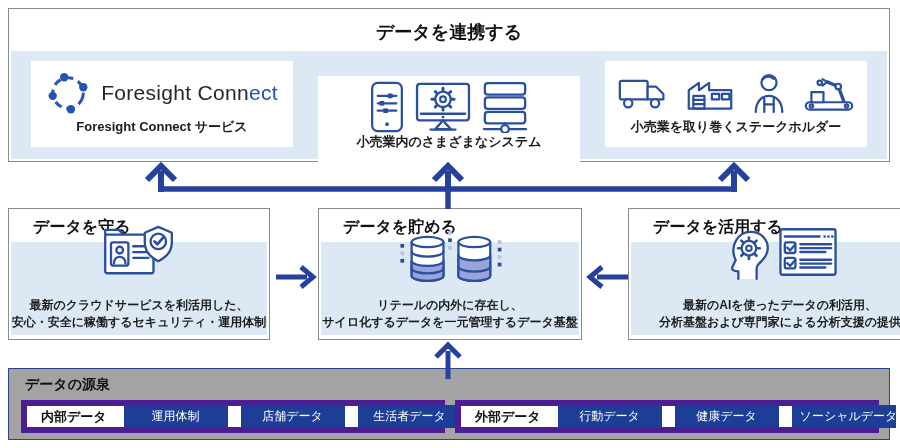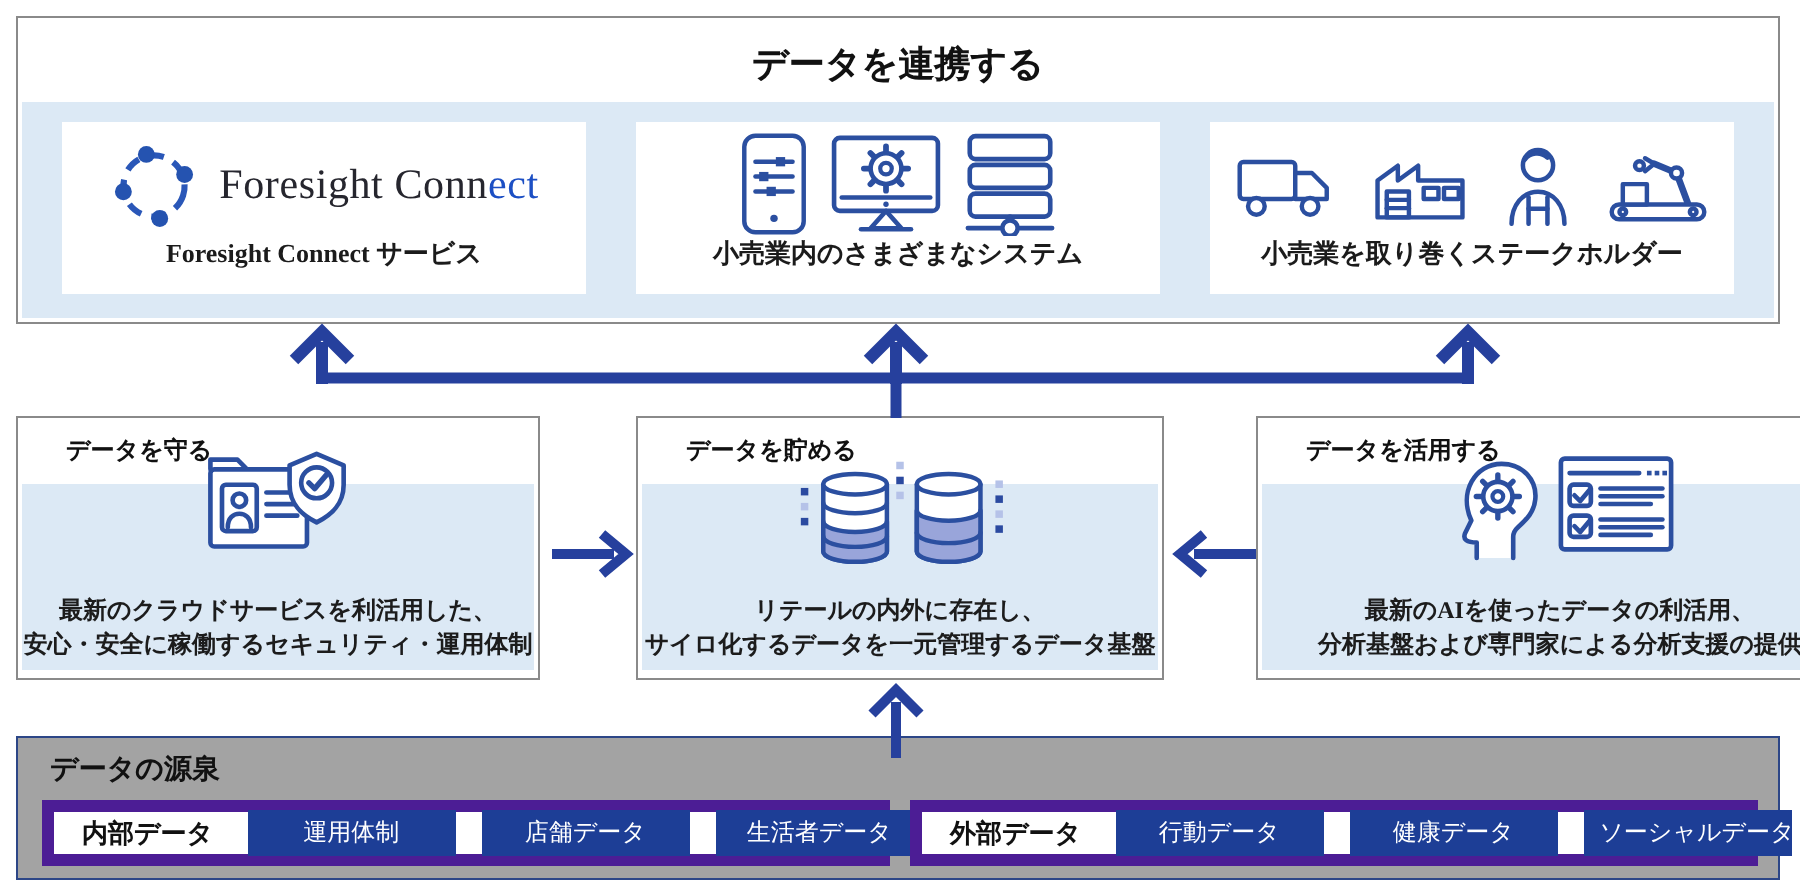--- a/index.html
+++ b/index.html
@@ -1,37 +1,37 @@
 <!DOCTYPE html>
 <html><head>
 <meta charset="utf-8">
 <style>
   html,body{margin:0;padding:0;background:#fff;}
   #canvas{
     position:relative;width:900px;height:448px;background:#fff;overflow:hidden;
-    font-family:Liberation Serif, serif;color:#1a1a1a;
+    font-family:Liberation Sans, sans-serif;color:#1a1a1a;
   }
   
   .top-box{position:absolute;left:8px;top:8px;width:882px;height:154px;
     border:1.5px solid #8a8a8a;background:#fff;box-sizing:border-box;}
   .top-title{position:absolute;left:0;top:11px;width:100%;text-align:center;
     font-size:18px;font-weight:bold;color:#111;}
   .band{position:absolute;left:2px;right:2px;top:42px;bottom:2px;background:#dce9f5;}
   .card{position:absolute;top:52px;height:86px;width:262px;background:#fff;
     display:flex;flex-direction:column;align-items:center;justify-content:flex-end;}
   .card .icons{flex:1;display:flex;align-items:center;justify-content:center;gap:11px;padding-top:6px;}
   .card .card-label{font-size:13px;font-weight:600;color:#1b1b1b;margin-bottom:11px;white-space:nowrap;}
-  #card-foresight{left:22px;} #card-systems{left:309px;} #card-stakeholders{left:596px;}
+  #card-foresight{left:22px;} #card-systems{left:309px;margin-top:15px;} #card-stakeholders{left:596px;}
   .wordmark{font-size:21px;font-weight:500;letter-spacing:.3px;color:#26262e;white-space:nowrap;}
   .wordmark .blue{color:#1c4fc4;}
   
   .mid-box{position:absolute;top:208px;height:132px;border:1.5px solid #8a8a8a;
     background:#fff;box-sizing:border-box;}
   #box-protect{left:8px;width:262px;} #box-store{left:318px;width:264px;} #box-utilize{left:628px;width:304px;}
-  .mid-title{position:absolute;top:8px;left:24px;font-size:12px;font-weight:bold;color:#111;white-space:nowrap;}
+  .mid-title{position:absolute;top:8px;left:24px;font-size:16px;font-weight:bold;color:#111;white-space:nowrap;}
   .mid-band{position:absolute;left:2px;right:2px;top:33px;bottom:4px;background:#dce9f5;}
   .mid-icon{position:absolute;top:16px;left:0;width:100%;display:flex;justify-content:center;gap:8px;align-items:flex-start;}
   .mid-text{position:absolute;left:0;bottom:8px;width:100%;text-align:center;
     font-size:12px;line-height:17px;font-weight:600;color:#1c1c1c;white-space:nowrap;}
   
   .src-box{position:absolute;left:8px;top:368px;width:882px;height:72px;
     border:1.5px solid #2c4687;background:#a3a3a3;box-sizing:border-box;}
   .src-title{position:absolute;left:16px;top:7px;font-size:14px;font-weight:bold;color:#111;}
   .src-group{position:absolute;top:31px;height:33px;width:424px;border:6px solid #4c1d95;
     box-sizing:border-box;display:flex;align-items:center;padding-left:14px;gap:13px;background:#fff;}

